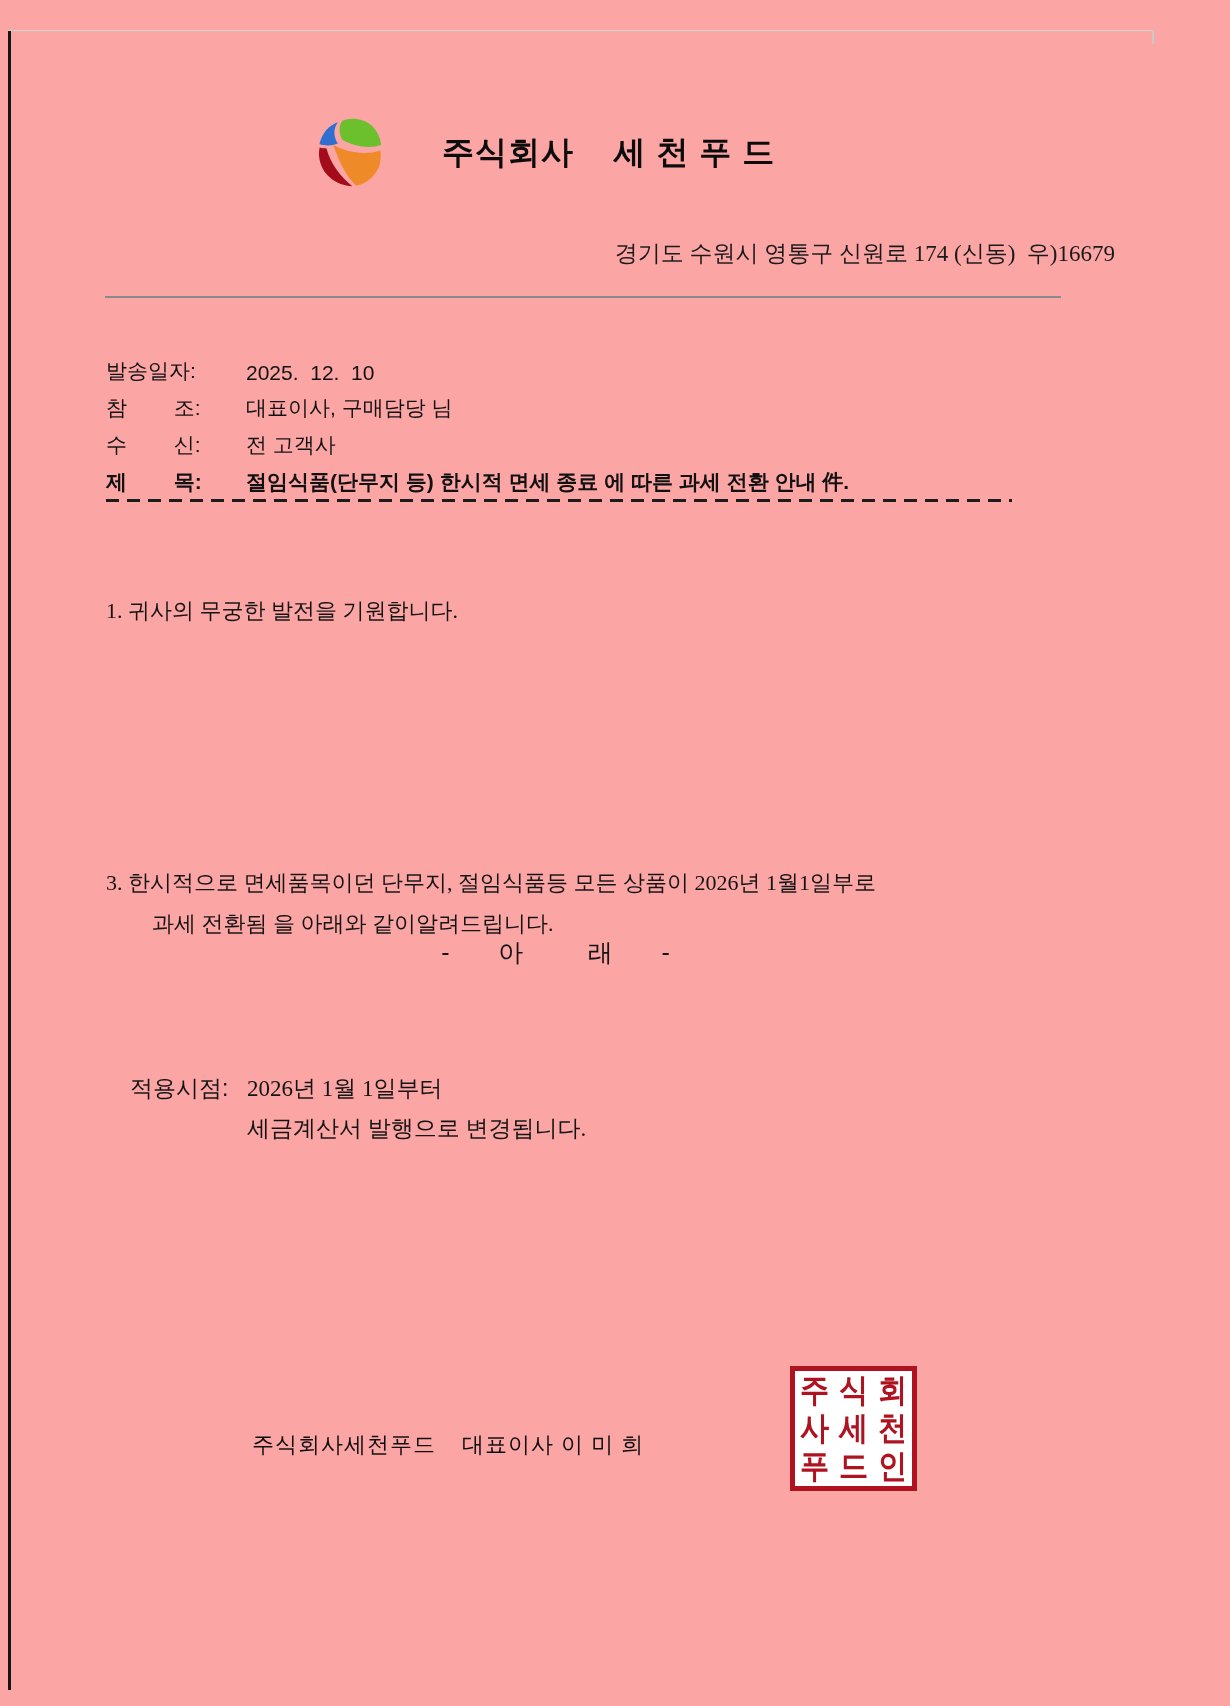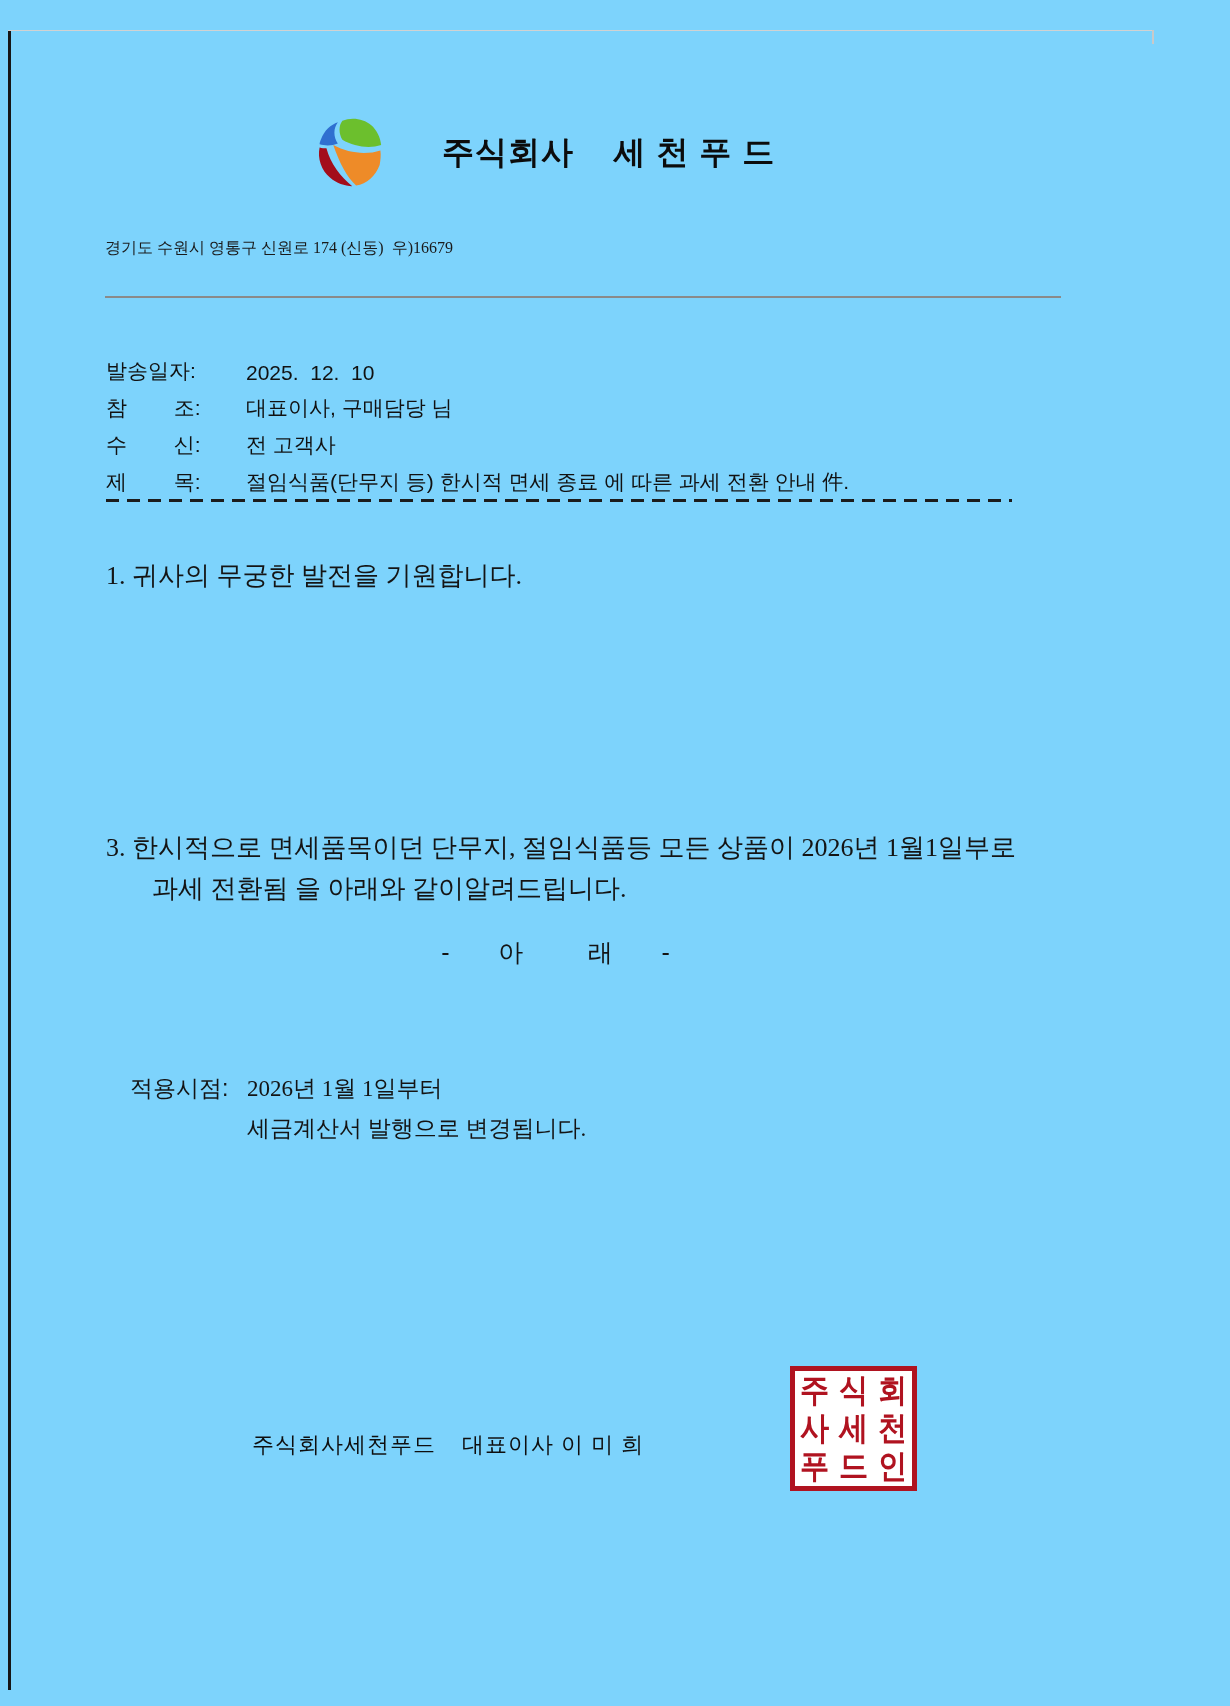--- a/index.html
+++ b/index.html
@@ -1,48 +1,48 @@
 <!DOCTYPE html>
 <html><head>
 <meta charset="utf-8">
 <style>
   html,body{margin:0;padding:0;background:#ffffff;}
   .page{
-    position:relative;width:1230px;height:1706px;background:#7dd3fc;
+    position:relative;width:1230px;height:1706px;background:#fca5a5;
     overflow:hidden;color:#111;
     font-family:"Liberation Sans","DejaVu Sans",sans-serif;
   }
   .abs{position:absolute;}
   .pre{white-space:pre;}
   .serif{font-family:"Liberation Serif","DejaVu Serif",serif;}
 
   
   .edge-left{left:8px;top:30px;width:3px;height:1660px;background:#161616;}
   .edge-top{left:8px;top:30px;width:1146px;height:1px;background:#d2d2d2;}
   .edge-right-tick{left:1152px;top:30px;width:2px;height:14px;background:#c9c9c9;}
 
   
   .logo{left:311px;top:117px;width:78px;height:76px;}
   .company-title{left:442px;top:131px;font-size:32px;font-weight:bold;letter-spacing:1px;color:#0c0c0c;}
-  .header-center{left:105px;top:238px;width:1010px;text-align:left;font-size:16px;color:#1a1a1a;font-family:Liberation Serif, serif;}
+  .header-center{left:105px;top:238px;width:1010px;text-align:right;font-size:23px;color:#1a1a1a;font-family:Liberation Serif, serif;}
   .contact-line{left:105px;top:266px;width:1010px;text-align:center;font-size:21px;color:#1a1a1a;}
   .header-rule{left:105px;top:296px;width:956px;height:2px;background:#8a8a8a;}
 
   
   .meta{left:106px;top:348px;width:930px;}
   .meta-row{display:flex;height:37px;align-items:flex-end;font-size:21px;}
   .meta-label{width:140px;flex:0 0 140px;}
-  .meta-row.subject{font-weight:normal;}
+  .meta-row.subject{font-weight:bold;}
   .dashed-divider{
     left:106px;top:499px;width:906px;height:3px;
     background:repeating-linear-gradient(90deg,#1c1c1c 0 13px,transparent 13px 21px);
   }
 
   
-  .para{font-size:26px;color:#141414;}
+  .para{font-size:22px;color:#141414;margin-top:35px;}
   .p1{left:106px;top:560px;line-height:32px;}
   .p2{left:106px;top:646px;line-height:39px;}
   .p3{left:106px;top:827px;line-height:41px;}
   .pline-indent{padding-left:46px;}
   .section-marker{
     left:116px;top:936px;width:880px;text-align:center;
     font-size:25px;color:#141414;letter-spacing:1px;
   }
 
   

